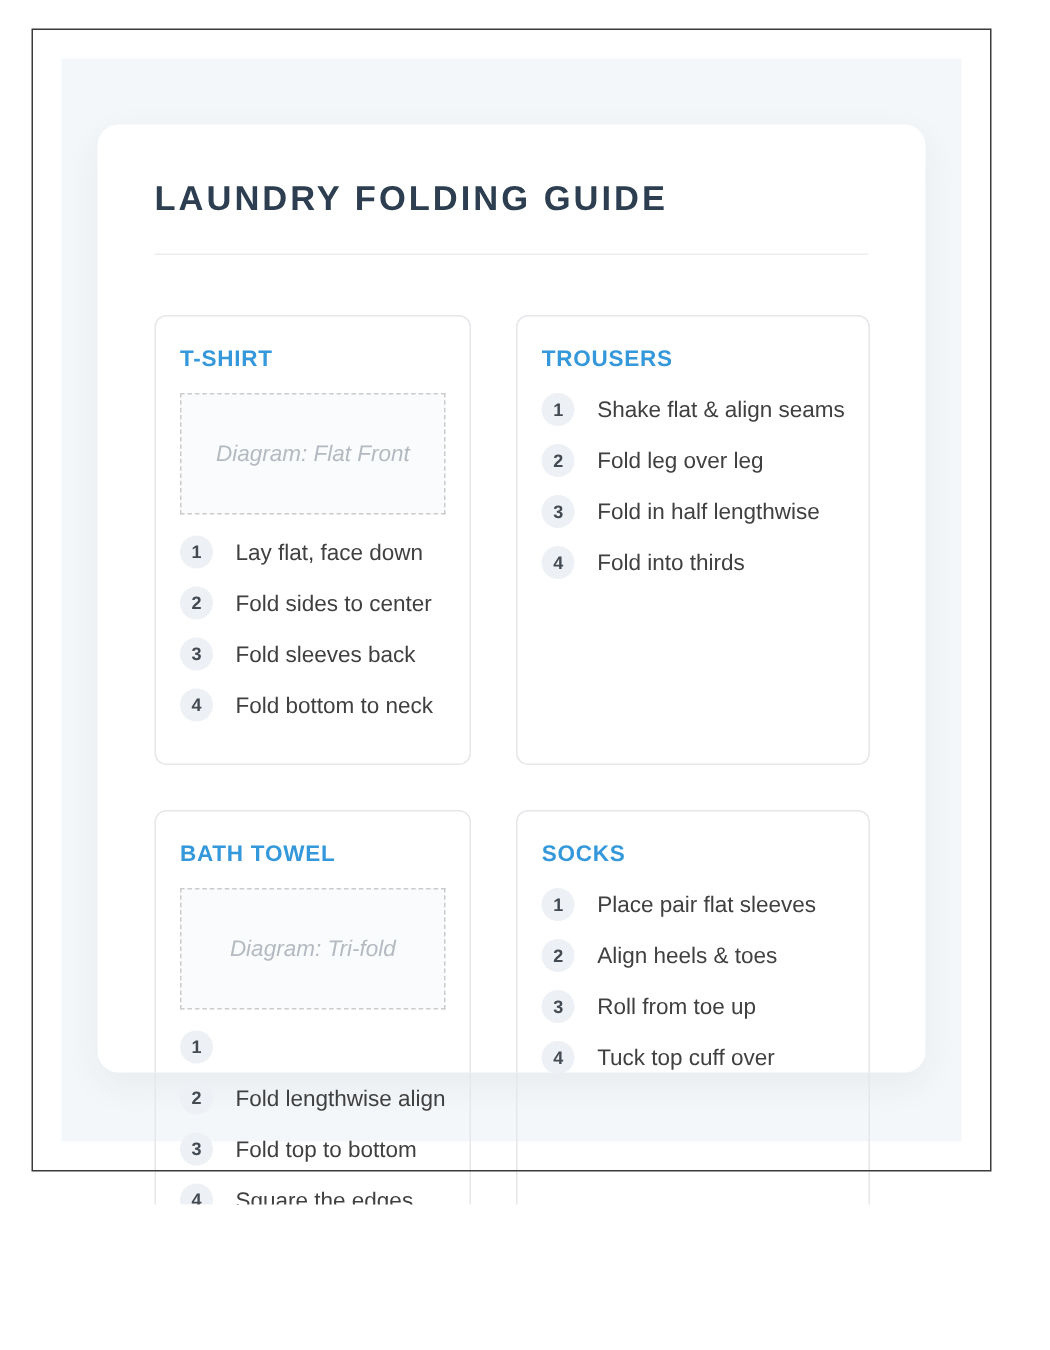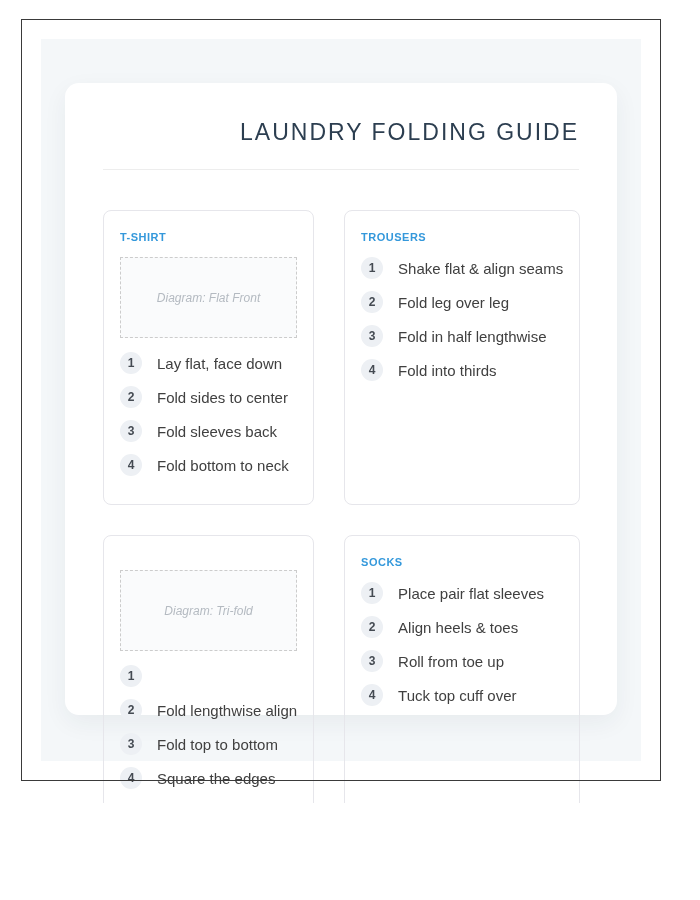--- a/index.html
+++ b/index.html
@@ -21,39 +21,39 @@
   .sheet{
     position:absolute;left:65px;top:83px;width:552px;height:632px;
     background:#ffffff;border-radius:14px;
     box-shadow:0 8px 24px rgba(30,50,70,.06);z-index:1;
   }
   .content{
     position:absolute;left:65px;top:83px;width:552px;z-index:2;
     box-sizing:border-box;padding:34px 38px 0 38px;
   }
   .title{
-    margin:0;text-align:right;font-size:23px;font-weight:400;
+    margin:0;text-align:left;font-size:23px;font-weight:700;
     letter-spacing:2px;color:#2c3e50;line-height:30px;white-space:nowrap;
   }
   .divider{height:0;border-top:1px solid #ededed;margin-top:22px;}
   .grid{
     display:grid;grid-template-columns:1fr 1fr;column-gap:30px;row-gap:30px;
     margin-top:40px;
   }
   .card{
     border:1px solid #e6e6eb;border-radius:8px;background:transparent;
     padding:20px 16px 22px 16px;
   }
   .card h2{
-    margin:0;font-size:11px;font-weight:bold;color:#3498db;letter-spacing:.5px;
+    margin:0;font-size:15px;font-weight:bold;color:#3498db;letter-spacing:.5px;
   }
   .diagram{
     margin-top:14px;height:79px;border:1px dashed #cccccc;background:#fafbfc;
     display:flex;align-items:center;justify-content:center;
-    font-style:italic;font-size:12px;color:#b4bac1;text-align:center;
+    font-style:italic;font-size:15px;color:#b4bac1;text-align:center;
   }
   .steps{list-style:none;margin:8px 0 0 0;padding:0;}
   .steps li{display:flex;align-items:center;height:34px;}
   .badge{
     flex:0 0 22px;width:22px;height:22px;border-radius:50%;
     background:#edf0f4;color:#444a52;font-size:12px;font-weight:bold;
     display:flex;align-items:center;justify-content:center;margin-right:15px;
   }
   .step-text{font-size:15px;color:#404040;white-space:nowrap;}
   
@@ -116,20 +116,21 @@
             <span class="step-text">Fold in half lengthwise</span>
           </li>
           <li>
             <span class="badge">4</span>
             <span class="step-text">Fold into thirds</span>
           </li>
         </ul>
       </div>
 
       <div class="card">
+        <h2>BATH TOWEL</h2>
         <div class="diagram">
           <span>Diagram: Tri-fold</span>
         </div>
         <ul class="steps">
           <li>
             <span class="badge">1</span>
           </li>
           <li>
             <span class="badge">2</span>
             <span class="step-text">Fold lengthwise align</span>

